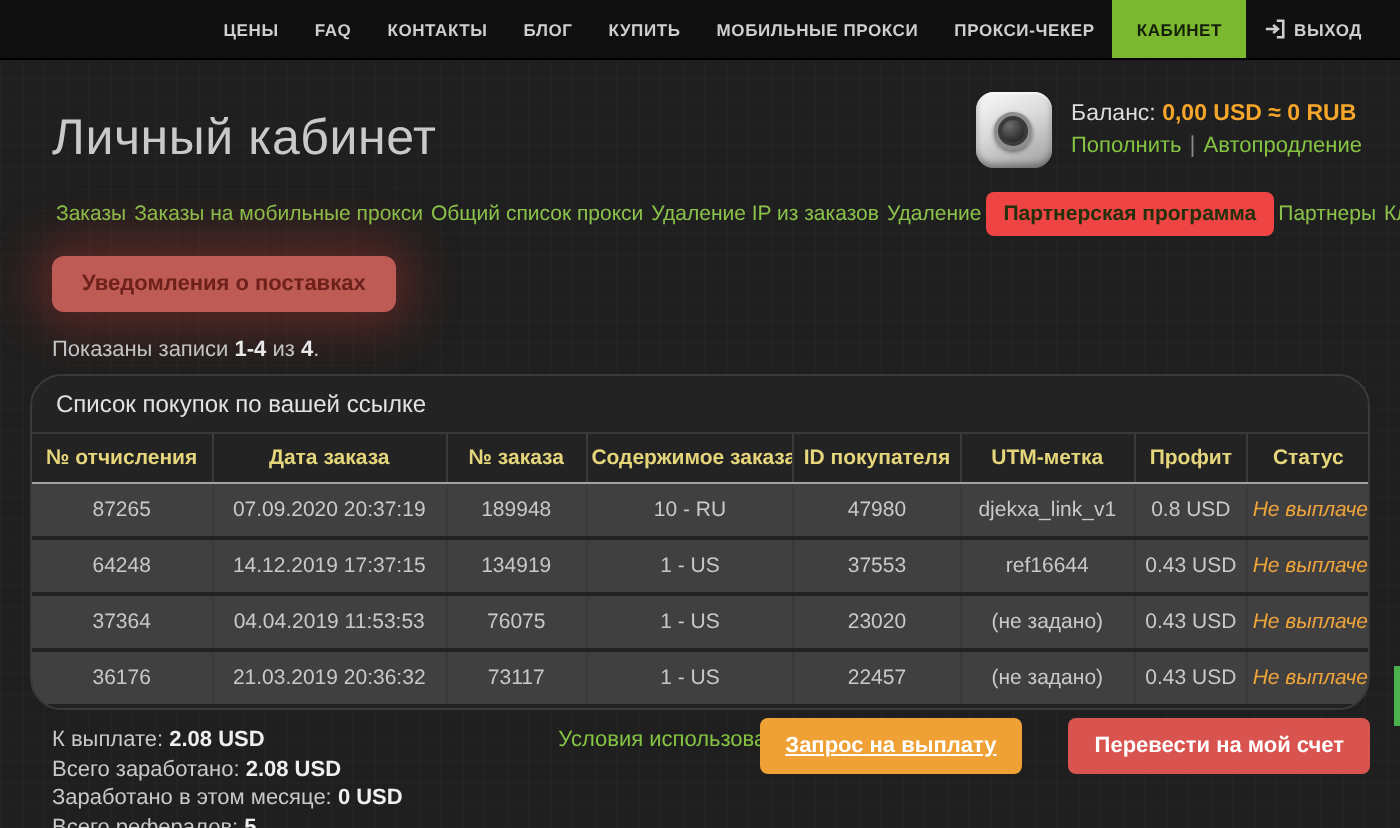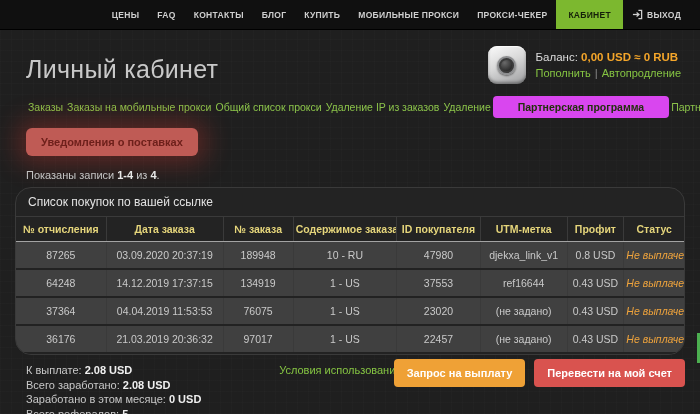--- a/index.html
+++ b/index.html
@@ -52,21 +52,21 @@
   .balance-row2 .sep { color:#888; margin:0 4px; }
   
   .tabs {
     display:flex; align-items:flex-end; justify-content:space-between;
     padding:6px 22px 4px 26px; white-space:nowrap;
   }
   .tabs a {
     color:#8bc34a; text-decoration:none; font-size:10.5px; padding:5px 2px;
   }
   .tabs a.active {
-    background:#d946ef; color:#22300d; border-radius:4px; padding:5px 25px; font-weight:bold;
+    background:#ef4444; color:#22300d; border-radius:4px; padding:5px 9px; font-weight:bold;
   }
   
   .notif-row { padding:6px 0 0 26px; }
   .notif-btn {
     display:inline-block; background:#bf5b55; color:#6e201b; font-weight:bold;
     font-size:11px; padding:8px 15px; border:none; border-radius:6px; cursor:pointer;
     box-shadow:0 0 26px 8px rgba(214,55,45,0.33);
   }
   
   .records { padding:13px 0 6px 26px; font-size:11px; color:#c4c4c4; }
@@ -94,21 +94,21 @@
   .footer { position:relative; padding:8px 15px 0 26px; }
   .summary-line { font-size:11px; color:#c9c9c9; line-height:14.5px; }
   .summary-line b { color:#efefef; }
   .terms {
     position:absolute; left:50%; transform:translateX(-58%); top:9px;
     color:#85c442; text-decoration:none; font-size:11px;
   }
   .footer-buttons { position:absolute; right:15px; top:4px; display:flex; }
   .btn { border:none; border-radius:4px; font-size:11px; font-weight:bold; color:#fff;
     padding:8px 13px; cursor:pointer; font-family:"Liberation Sans",sans-serif; }
-  .btn-payout { background:#efa136; margin-right:9px; }
+  .btn-payout { background:#efa136; margin-right:23px;text-decoration:underline; }
   .btn-transfer { background:#d9534f; }
   .edge-widget {
     position:absolute; right:0; top:333px; width:3px; height:30px; background:#4caf50;
   }
 </style>
 </head>
 <body>
 
 <div class="topbar">
   <div class="topnav">
@@ -193,21 +193,21 @@
         <th>Содержимое заказа</th>
         <th>ID покупателя</th>
         <th>UTM-метка</th>
         <th>Профит</th>
         <th>Статус</th>
       </tr>
     </thead>
     <tbody>
       <tr>
         <td>87265</td>
-        <td>03.09.2020 20:37:19</td>
+        <td>07.09.2020 20:37:19</td>
         <td>189948</td>
         <td>10 - RU</td>
         <td>47980</td>
         <td>djekxa_link_v1</td>
         <td>0.8 USD</td>
         <td class="status">Не выплачен</td>
       </tr>
       <tr>
         <td>64248</td>
         <td>14.12.2019 17:37:15</td>
@@ -224,21 +224,21 @@
         <td>76075</td>
         <td>1 - US</td>
         <td>23020</td>
         <td>(не задано)</td>
         <td>0.43 USD</td>
         <td class="status">Не выплачен</td>
       </tr>
       <tr>
         <td>36176</td>
         <td>21.03.2019 20:36:32</td>
-        <td>97017</td>
+        <td>73117</td>
         <td>1 - US</td>
         <td>22457</td>
         <td>(не задано)</td>
         <td>0.43 USD</td>
         <td class="status">Не выплачен</td>
       </tr>
     </tbody>
   </table>
 </div>
 

